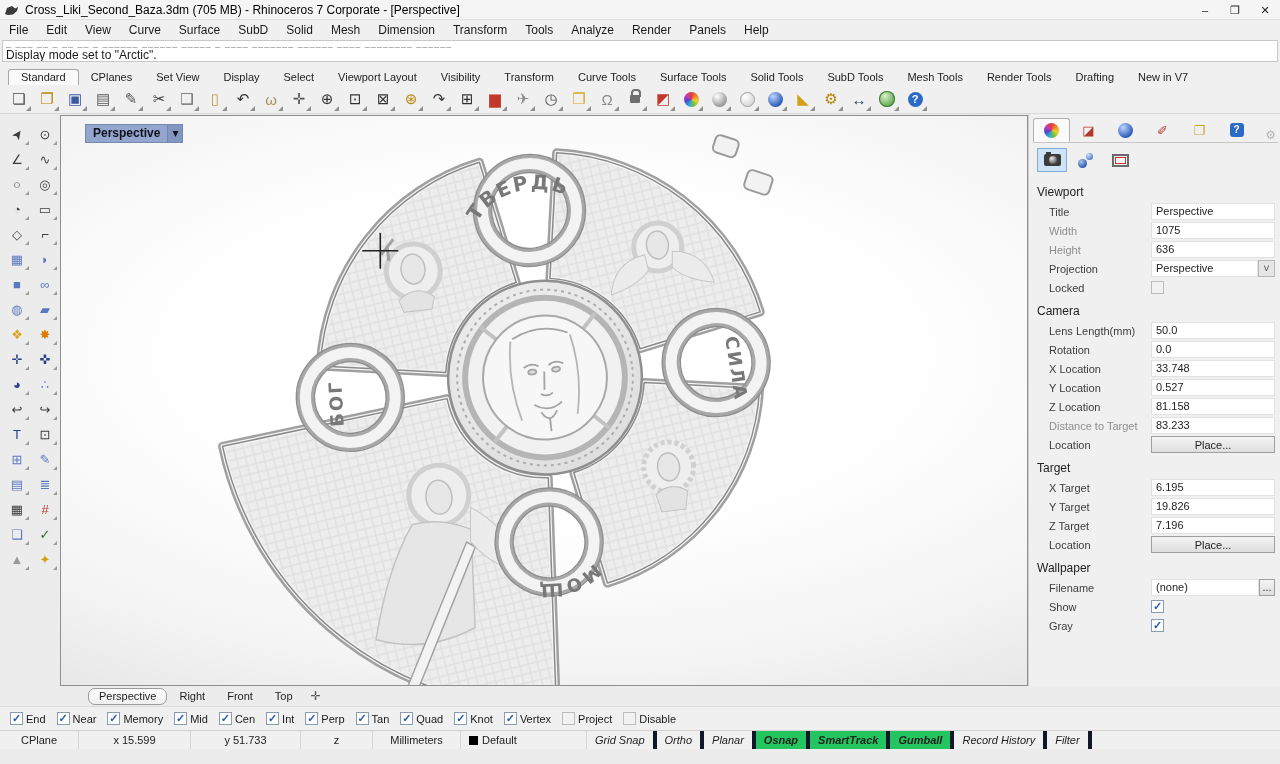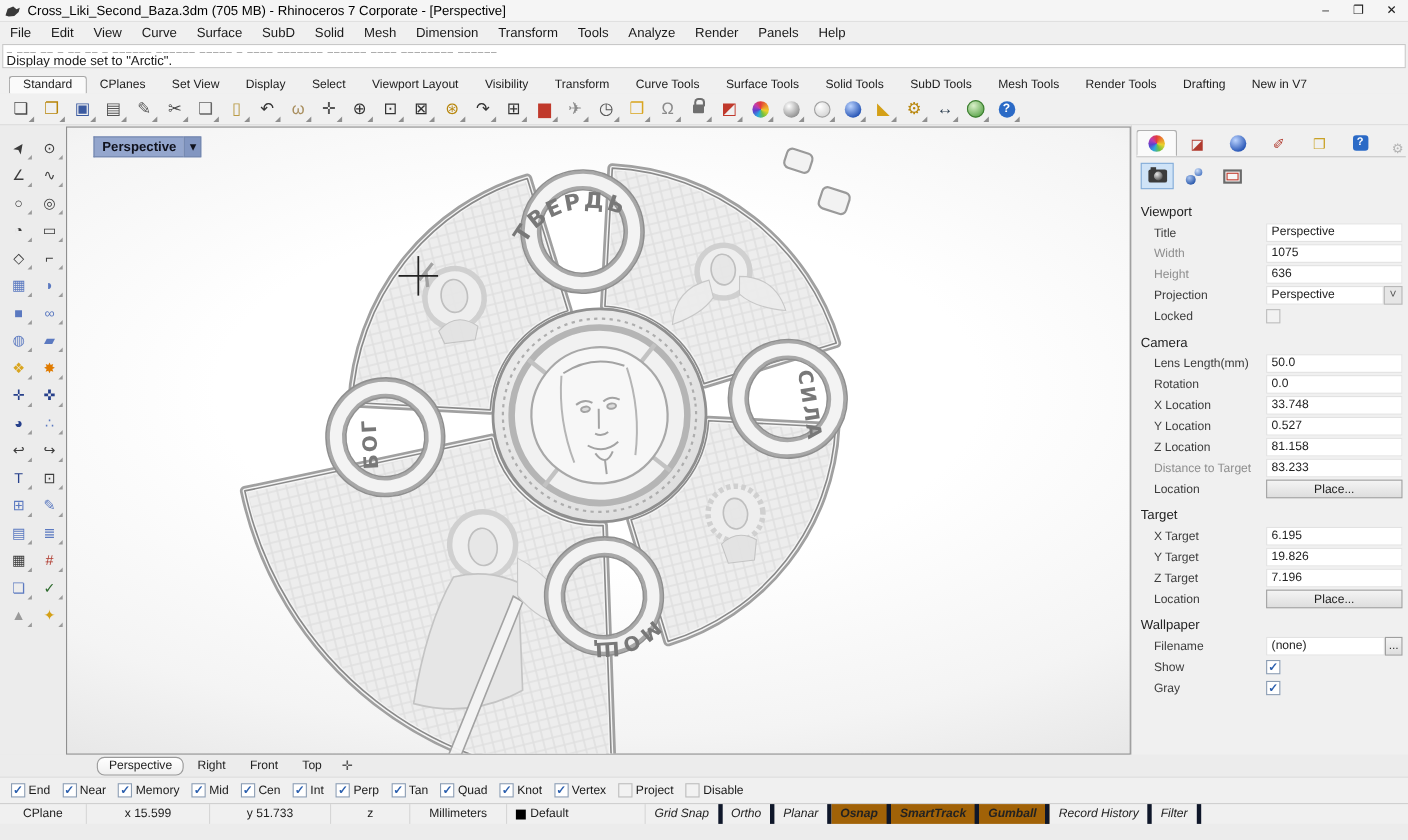--- a/index.html
+++ b/index.html
@@ -136,21 +136,21 @@
   .os-item { display:flex; align-items:center; gap:3px; }
 
   
   .statusbar { height:19px; background:#f0f0f0; border-top:1px solid #d0d0d0; display:flex;
     align-items:stretch; font-size:11px; color:#222; }
   .seg { display:flex; align-items:center; justify-content:center; border-right:1px solid #d6d6d6;
     padding:0 4px; white-space:nowrap; }
   .seg .sw { width:9px; height:9px; background:#000; margin-right:4px; }
   .seg.layer { justify-content:flex-start; padding-left:8px; }
   .tgl { display:flex; align-items:center; padding:0 8px; border-right:4px solid #0f172a;font-style:italic; }
-  .tgl.on { background:#a16207; font-weight:bold; }
+  .tgl.on { background:#22c55e; font-weight:bold; }
   .seg.mem { flex:1; justify-content:flex-start; padding-left:8px; border-right:none; }
 
   text, textPath { font-family:"DejaVu Sans", sans-serif; }
 </style>
 </head>
 <body>
 
 <div class="titlebar">
   <svg class="logo" viewBox="0 0 16 14">
     <path d="M1,11 L3,5 L8,3 L11,5.5 L14,4 L13,8 L9,11.5 L4,12 Z" fill="#3a3a3a"></path>

